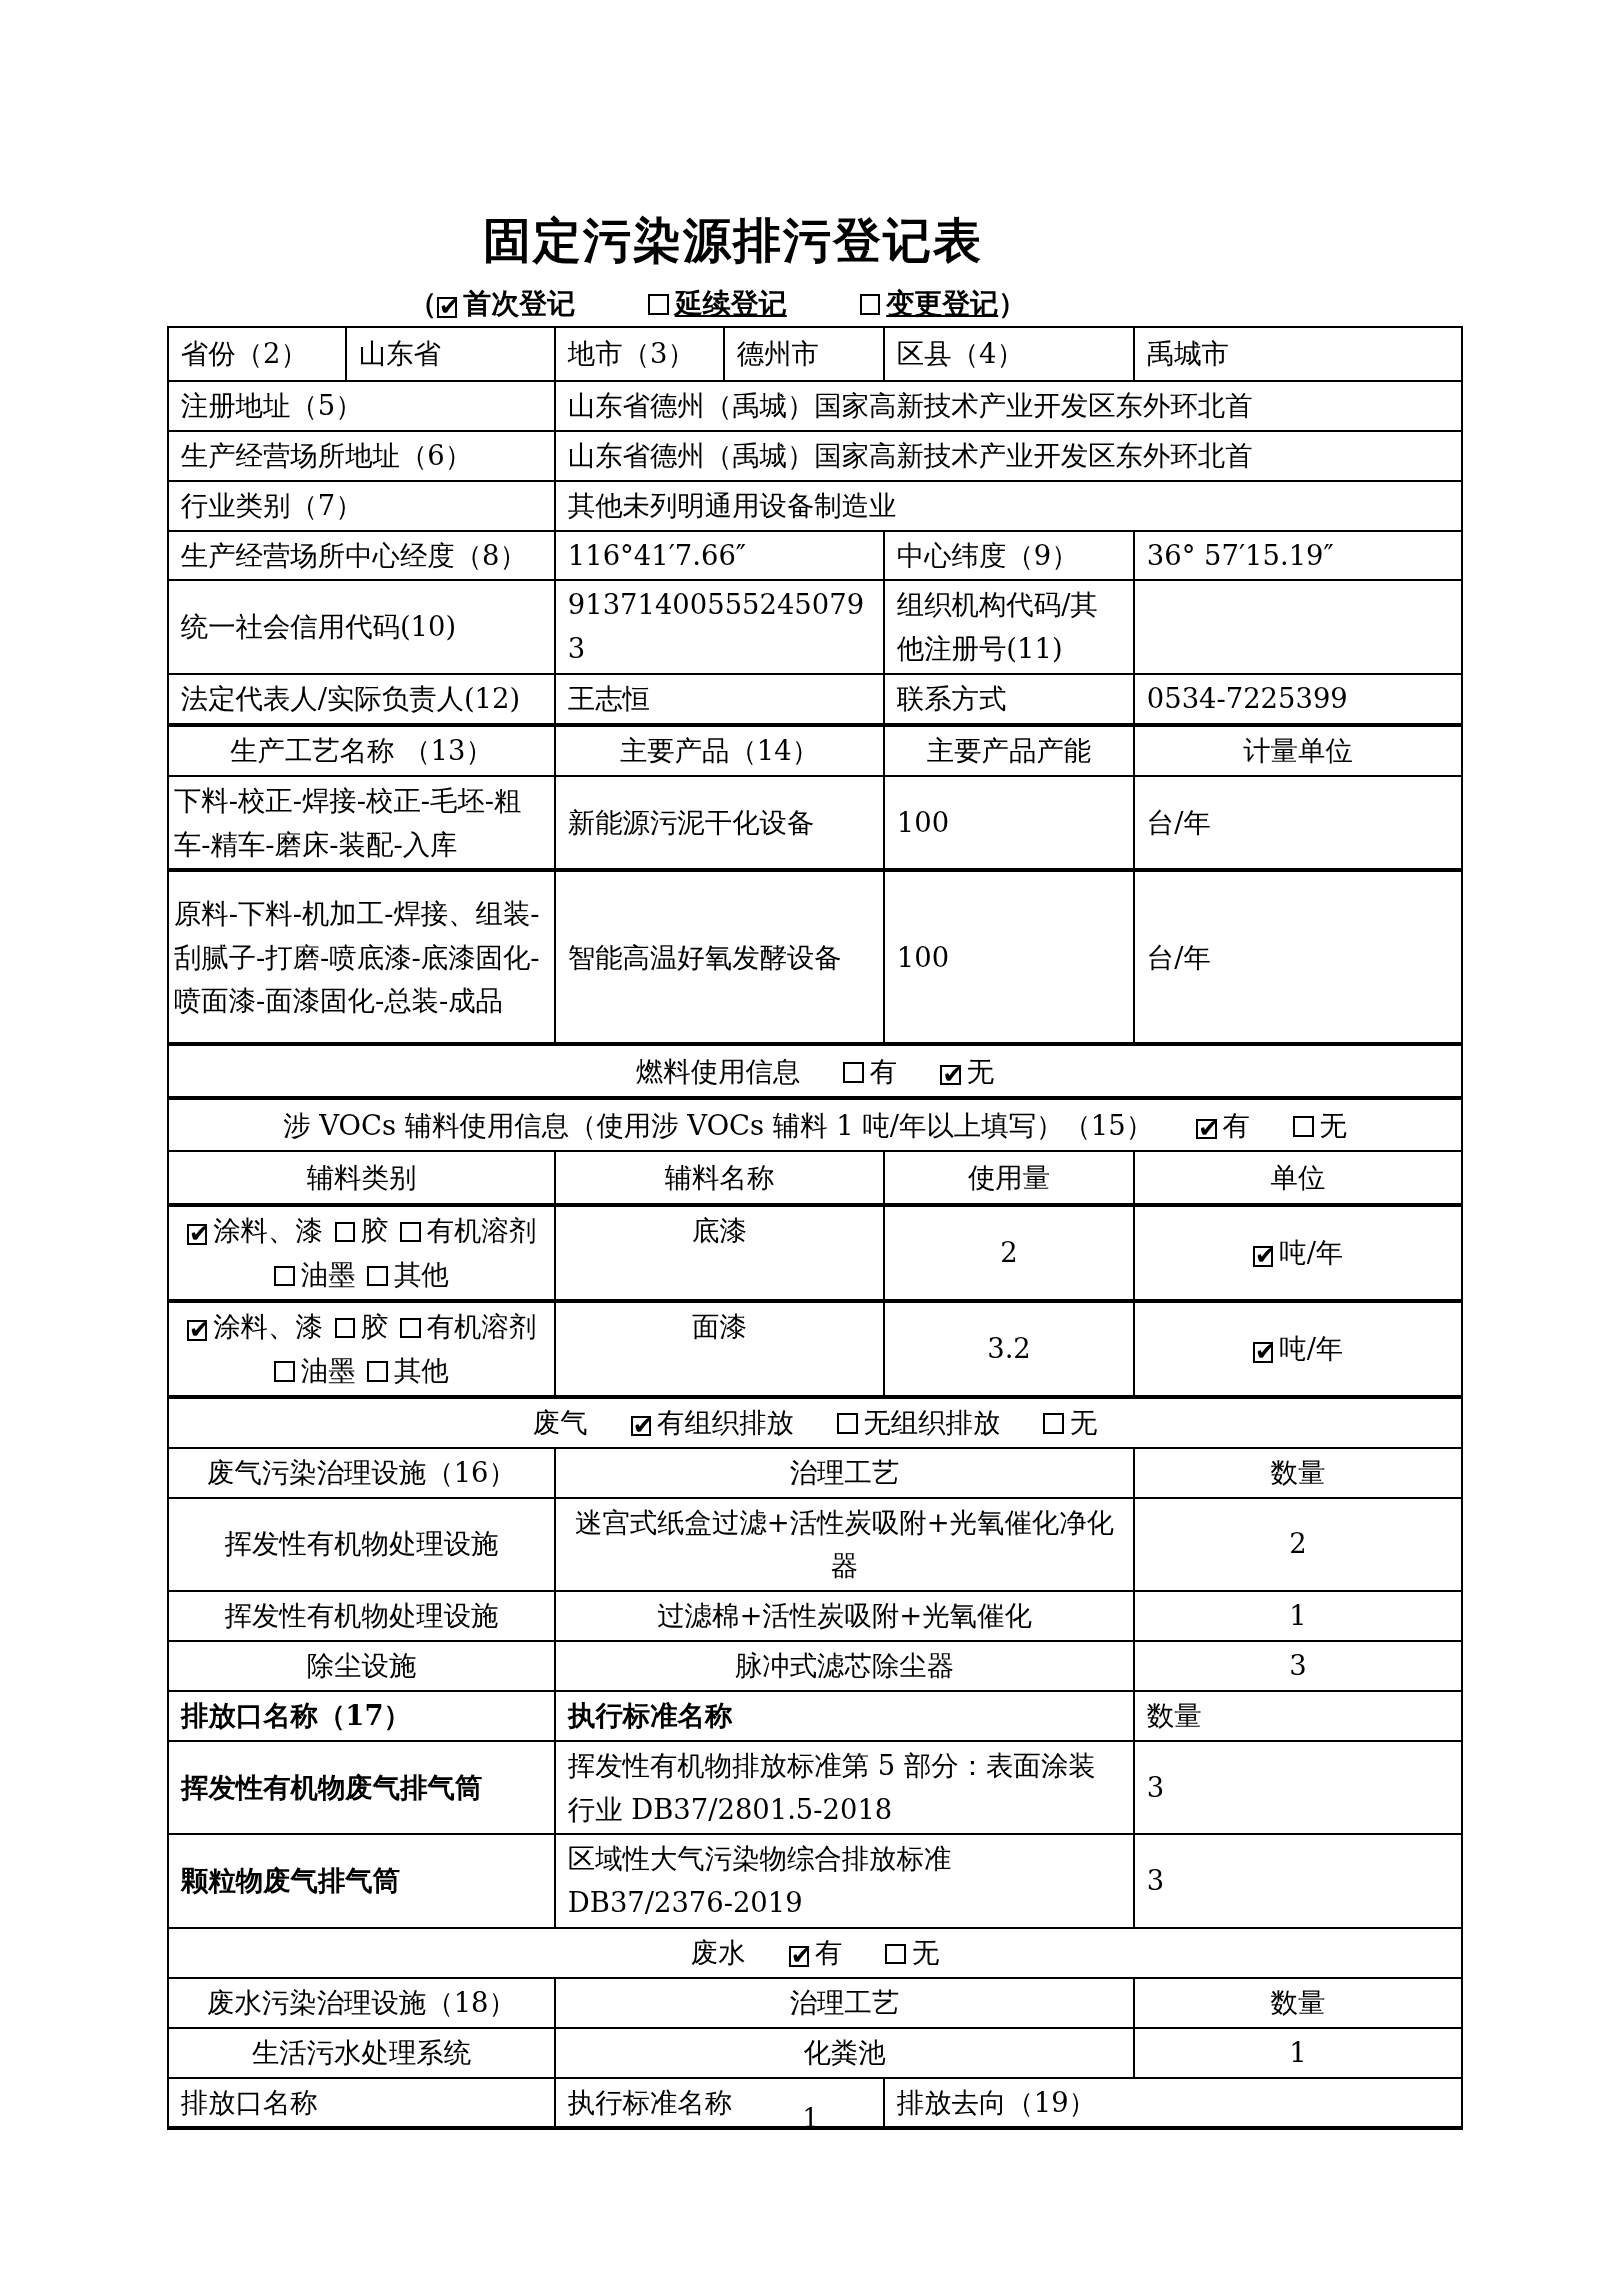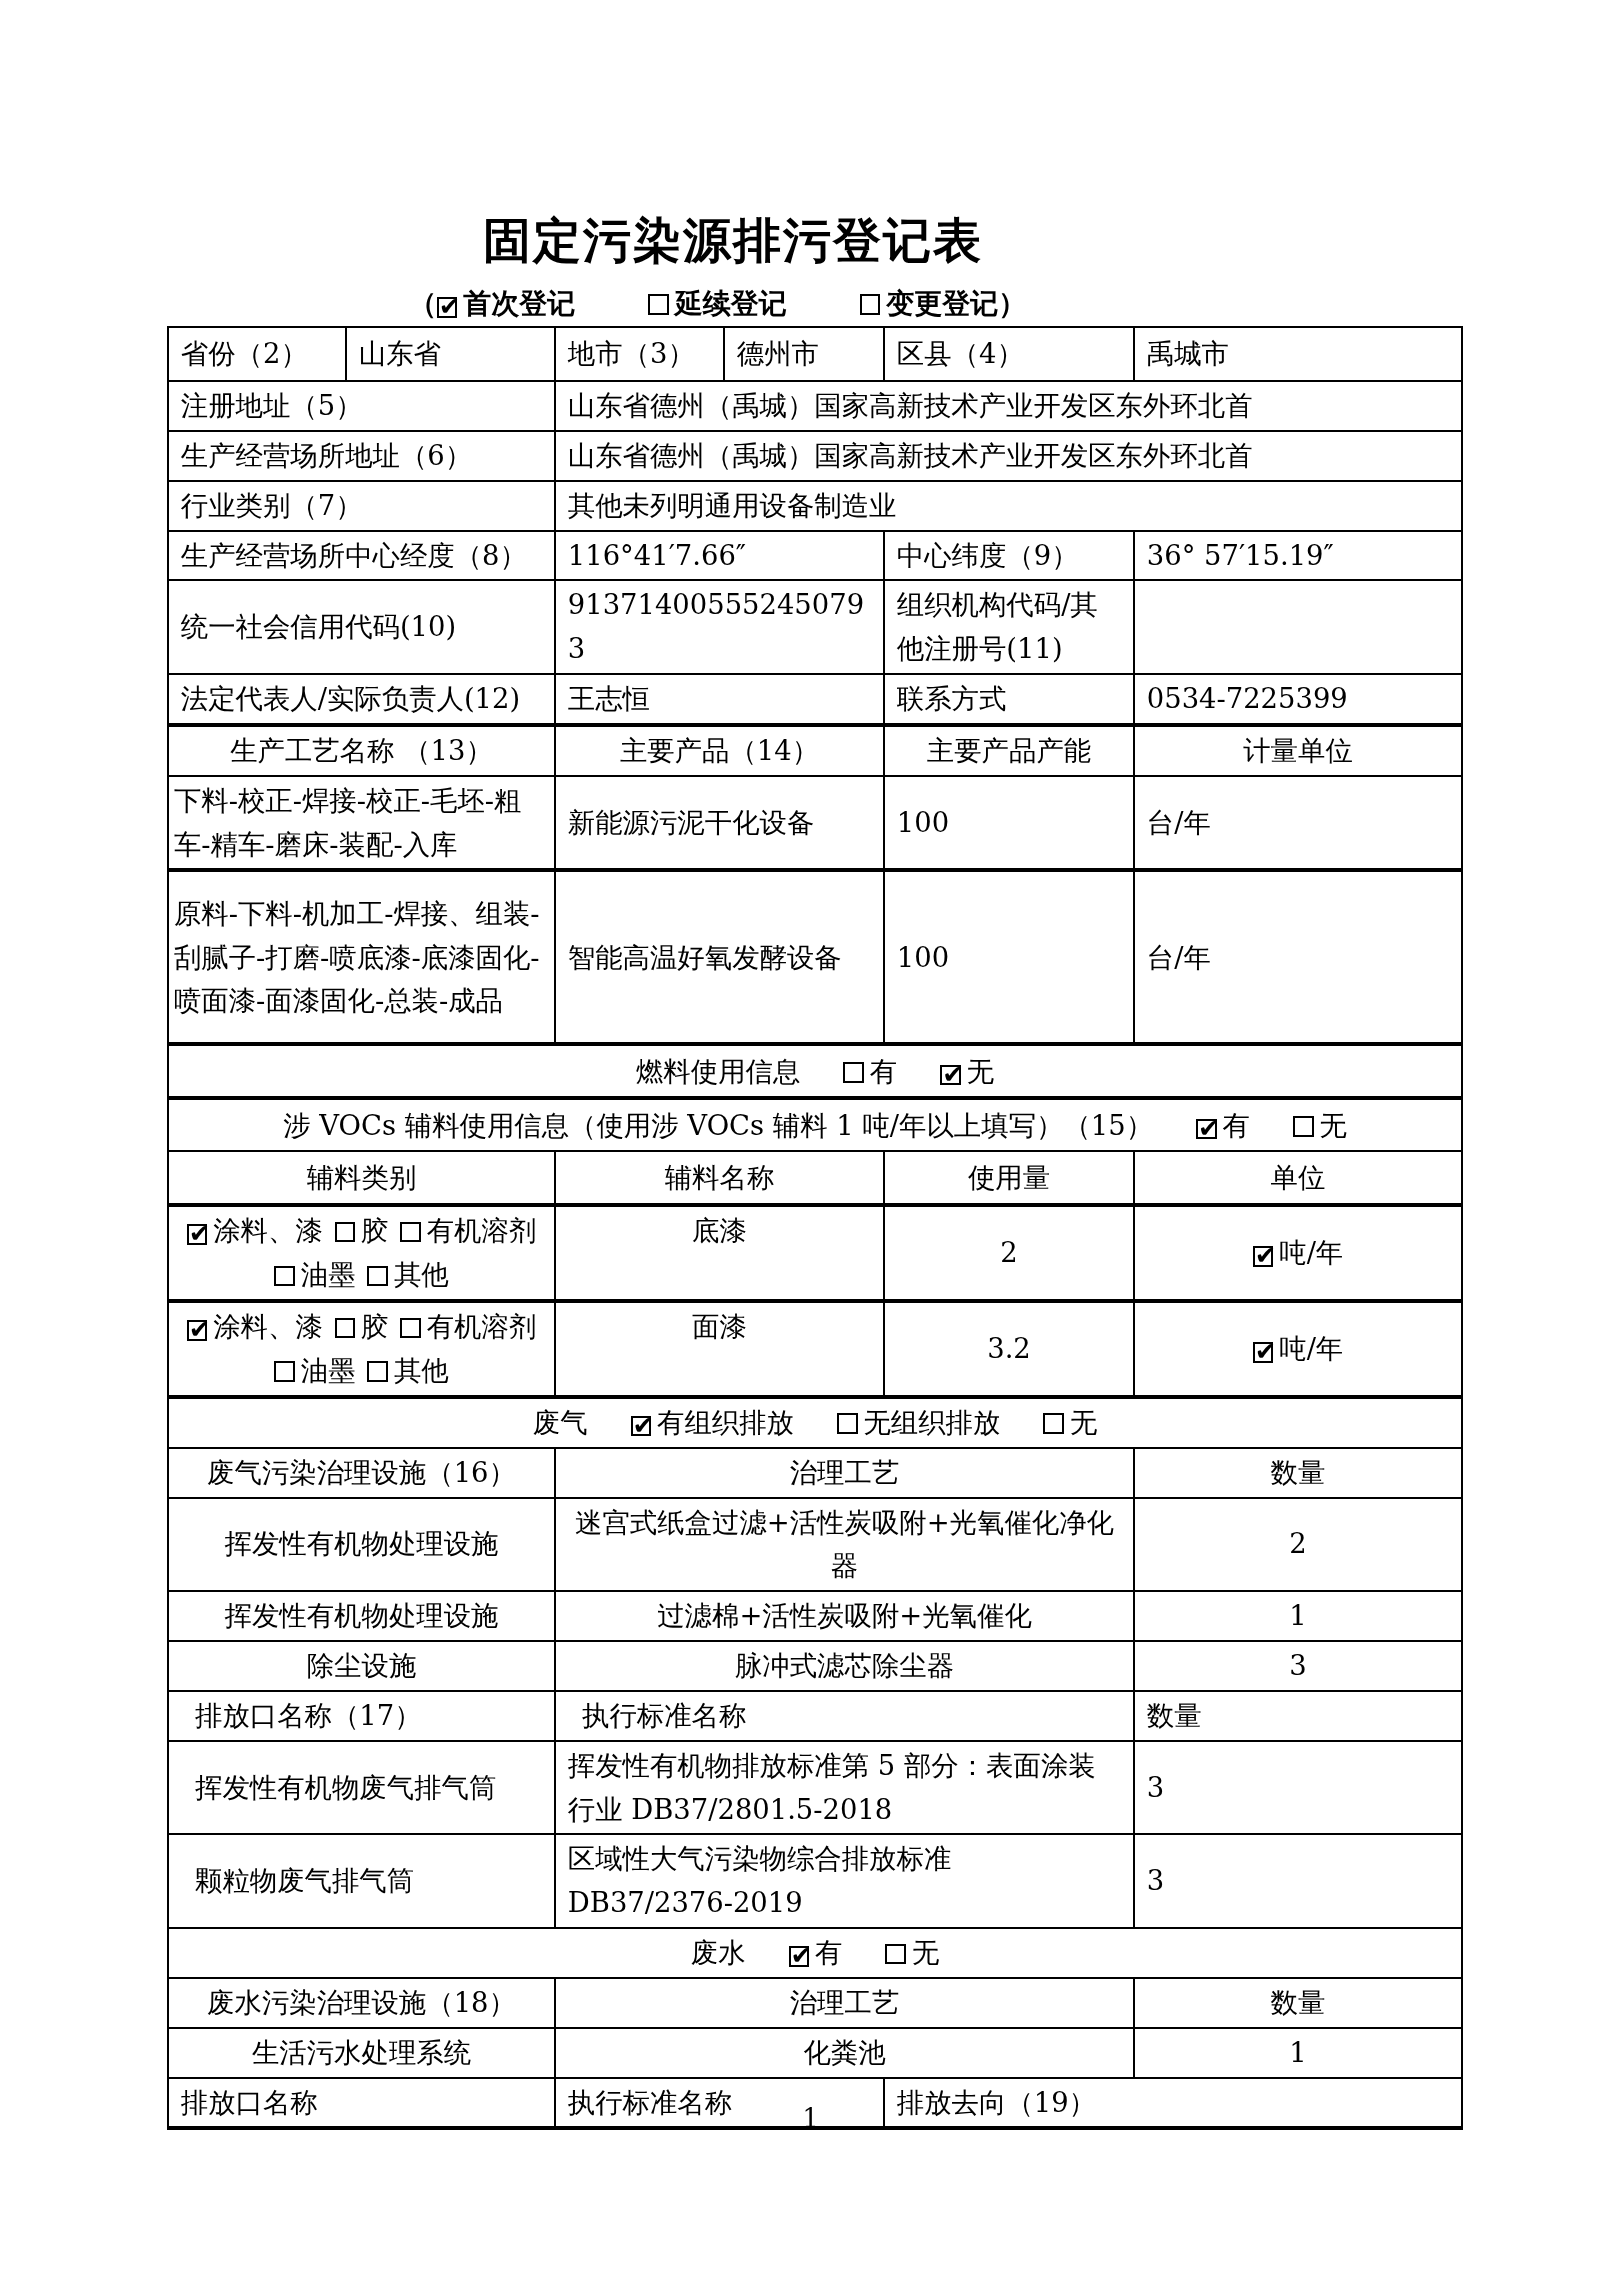--- a/index.html
+++ b/index.html
@@ -9,36 +9,36 @@
     position:relative;overflow:hidden;
   }
   .doc-title{
     position:absolute;left:0;top:209px;width:1466px;text-align:center;
     font-size:48px;font-weight:bold;letter-spacing:2px;
   }
   .doc-sub{
     position:absolute;left:0;top:285px;width:1435px;text-align:center;
     font-size:28px;font-weight:bold;white-space:nowrap;
   }
-  .doc-sub .opt ~ .opt{margin-left:73px;}
+  .doc-sub .opt ~ .opt{margin-left:73px;text-decoration:underline;}
   table.form{
     position:absolute;left:167px;top:326px;width:1294px;
     border-collapse:collapse;table-layout:fixed;
     border:2.9px solid #000;border-bottom-width:4.9px;
   }
   td{
     border:2px solid #000;font-size:27.4px;line-height:1.6;
     padding:2px 11.8px;vertical-align:middle;word-break:break-all;
   }
   tr.tb > td{border-bottom-width:4.9px;}
   .c{text-align:center;}
   .vt{vertical-align:top;}
   .pre{white-space:pre-line;}
   .tight{padding:2px 4.9px;margin-left:16px;}
-  .pl{padding-left:26px;}
+  .pl{padding-left:12px;font-weight:bold;}
   .cb{
     display:inline-block;width:20.6px;height:20.6px;box-sizing:border-box;
     border:2px solid #000;vertical-align:-2px;margin-right:5.9px;
     font-family:"DejaVu Sans","Liberation Sans",sans-serif;
     font-weight:bold;font-size:25.5px;line-height:14.7px;text-align:center;
     white-space:nowrap;
   }
   .opt{white-space:nowrap;}
   .choice{text-align:center;}
   .choice .opt{margin-left:43px;}

